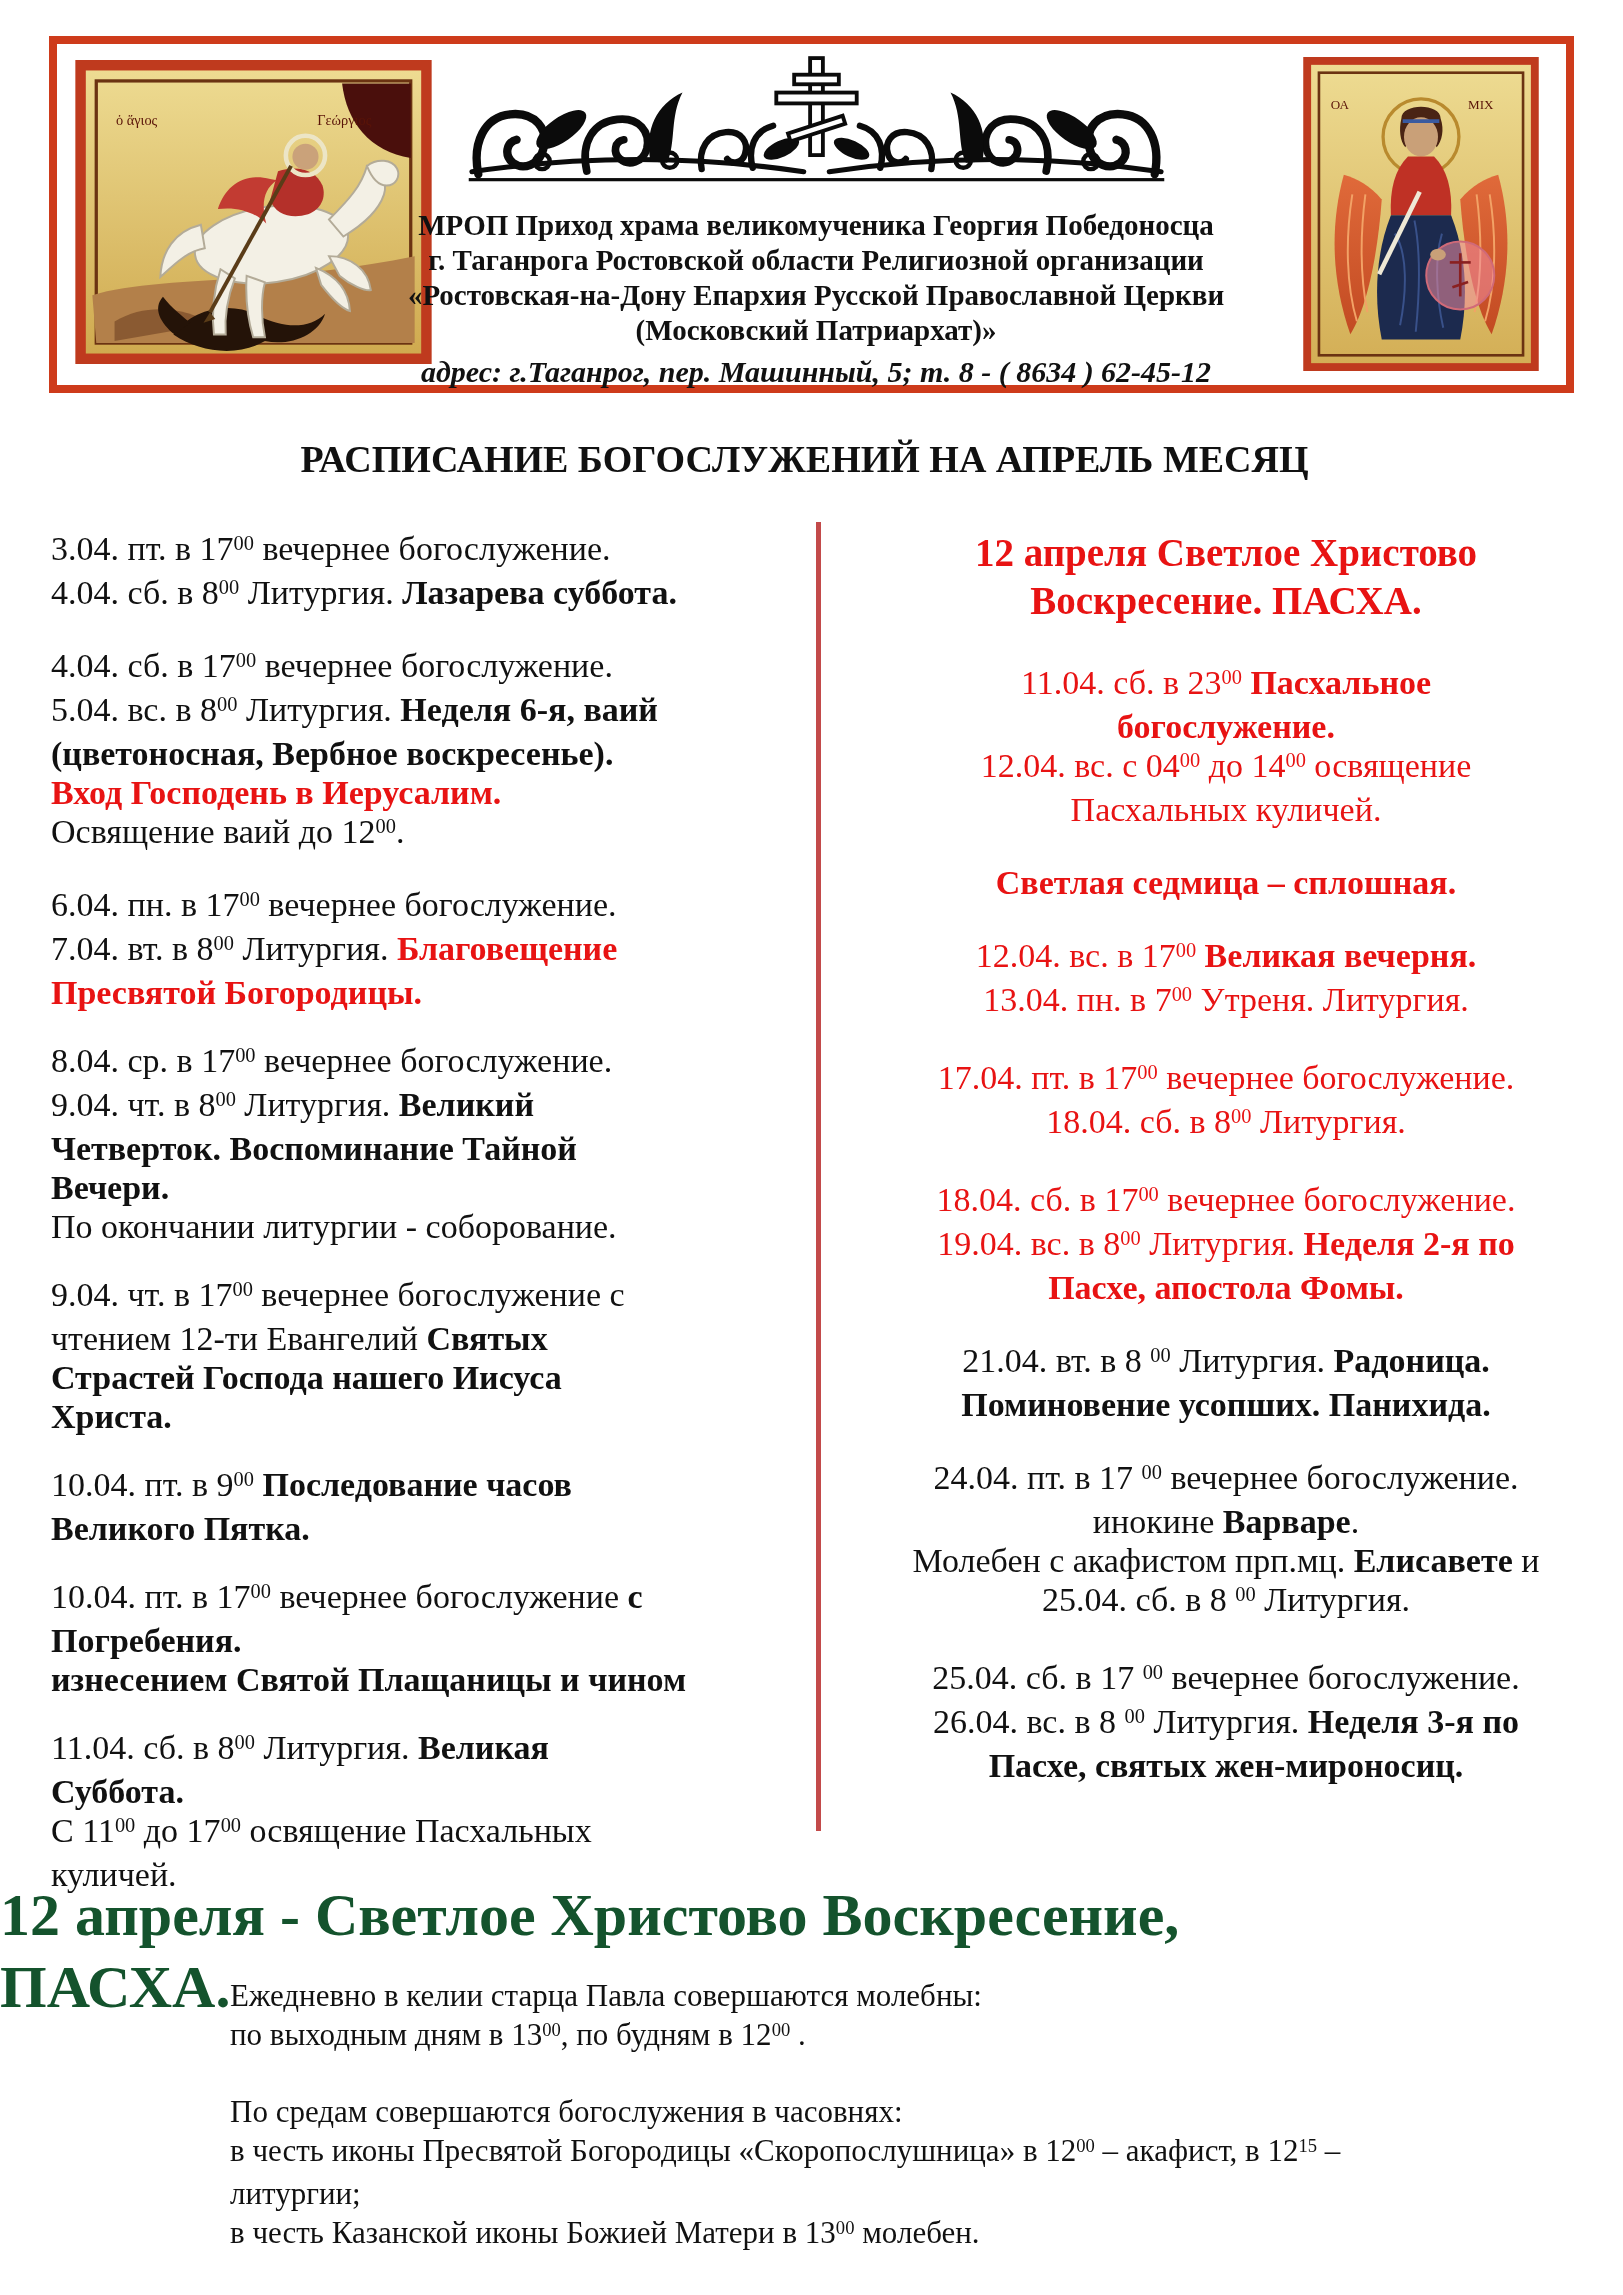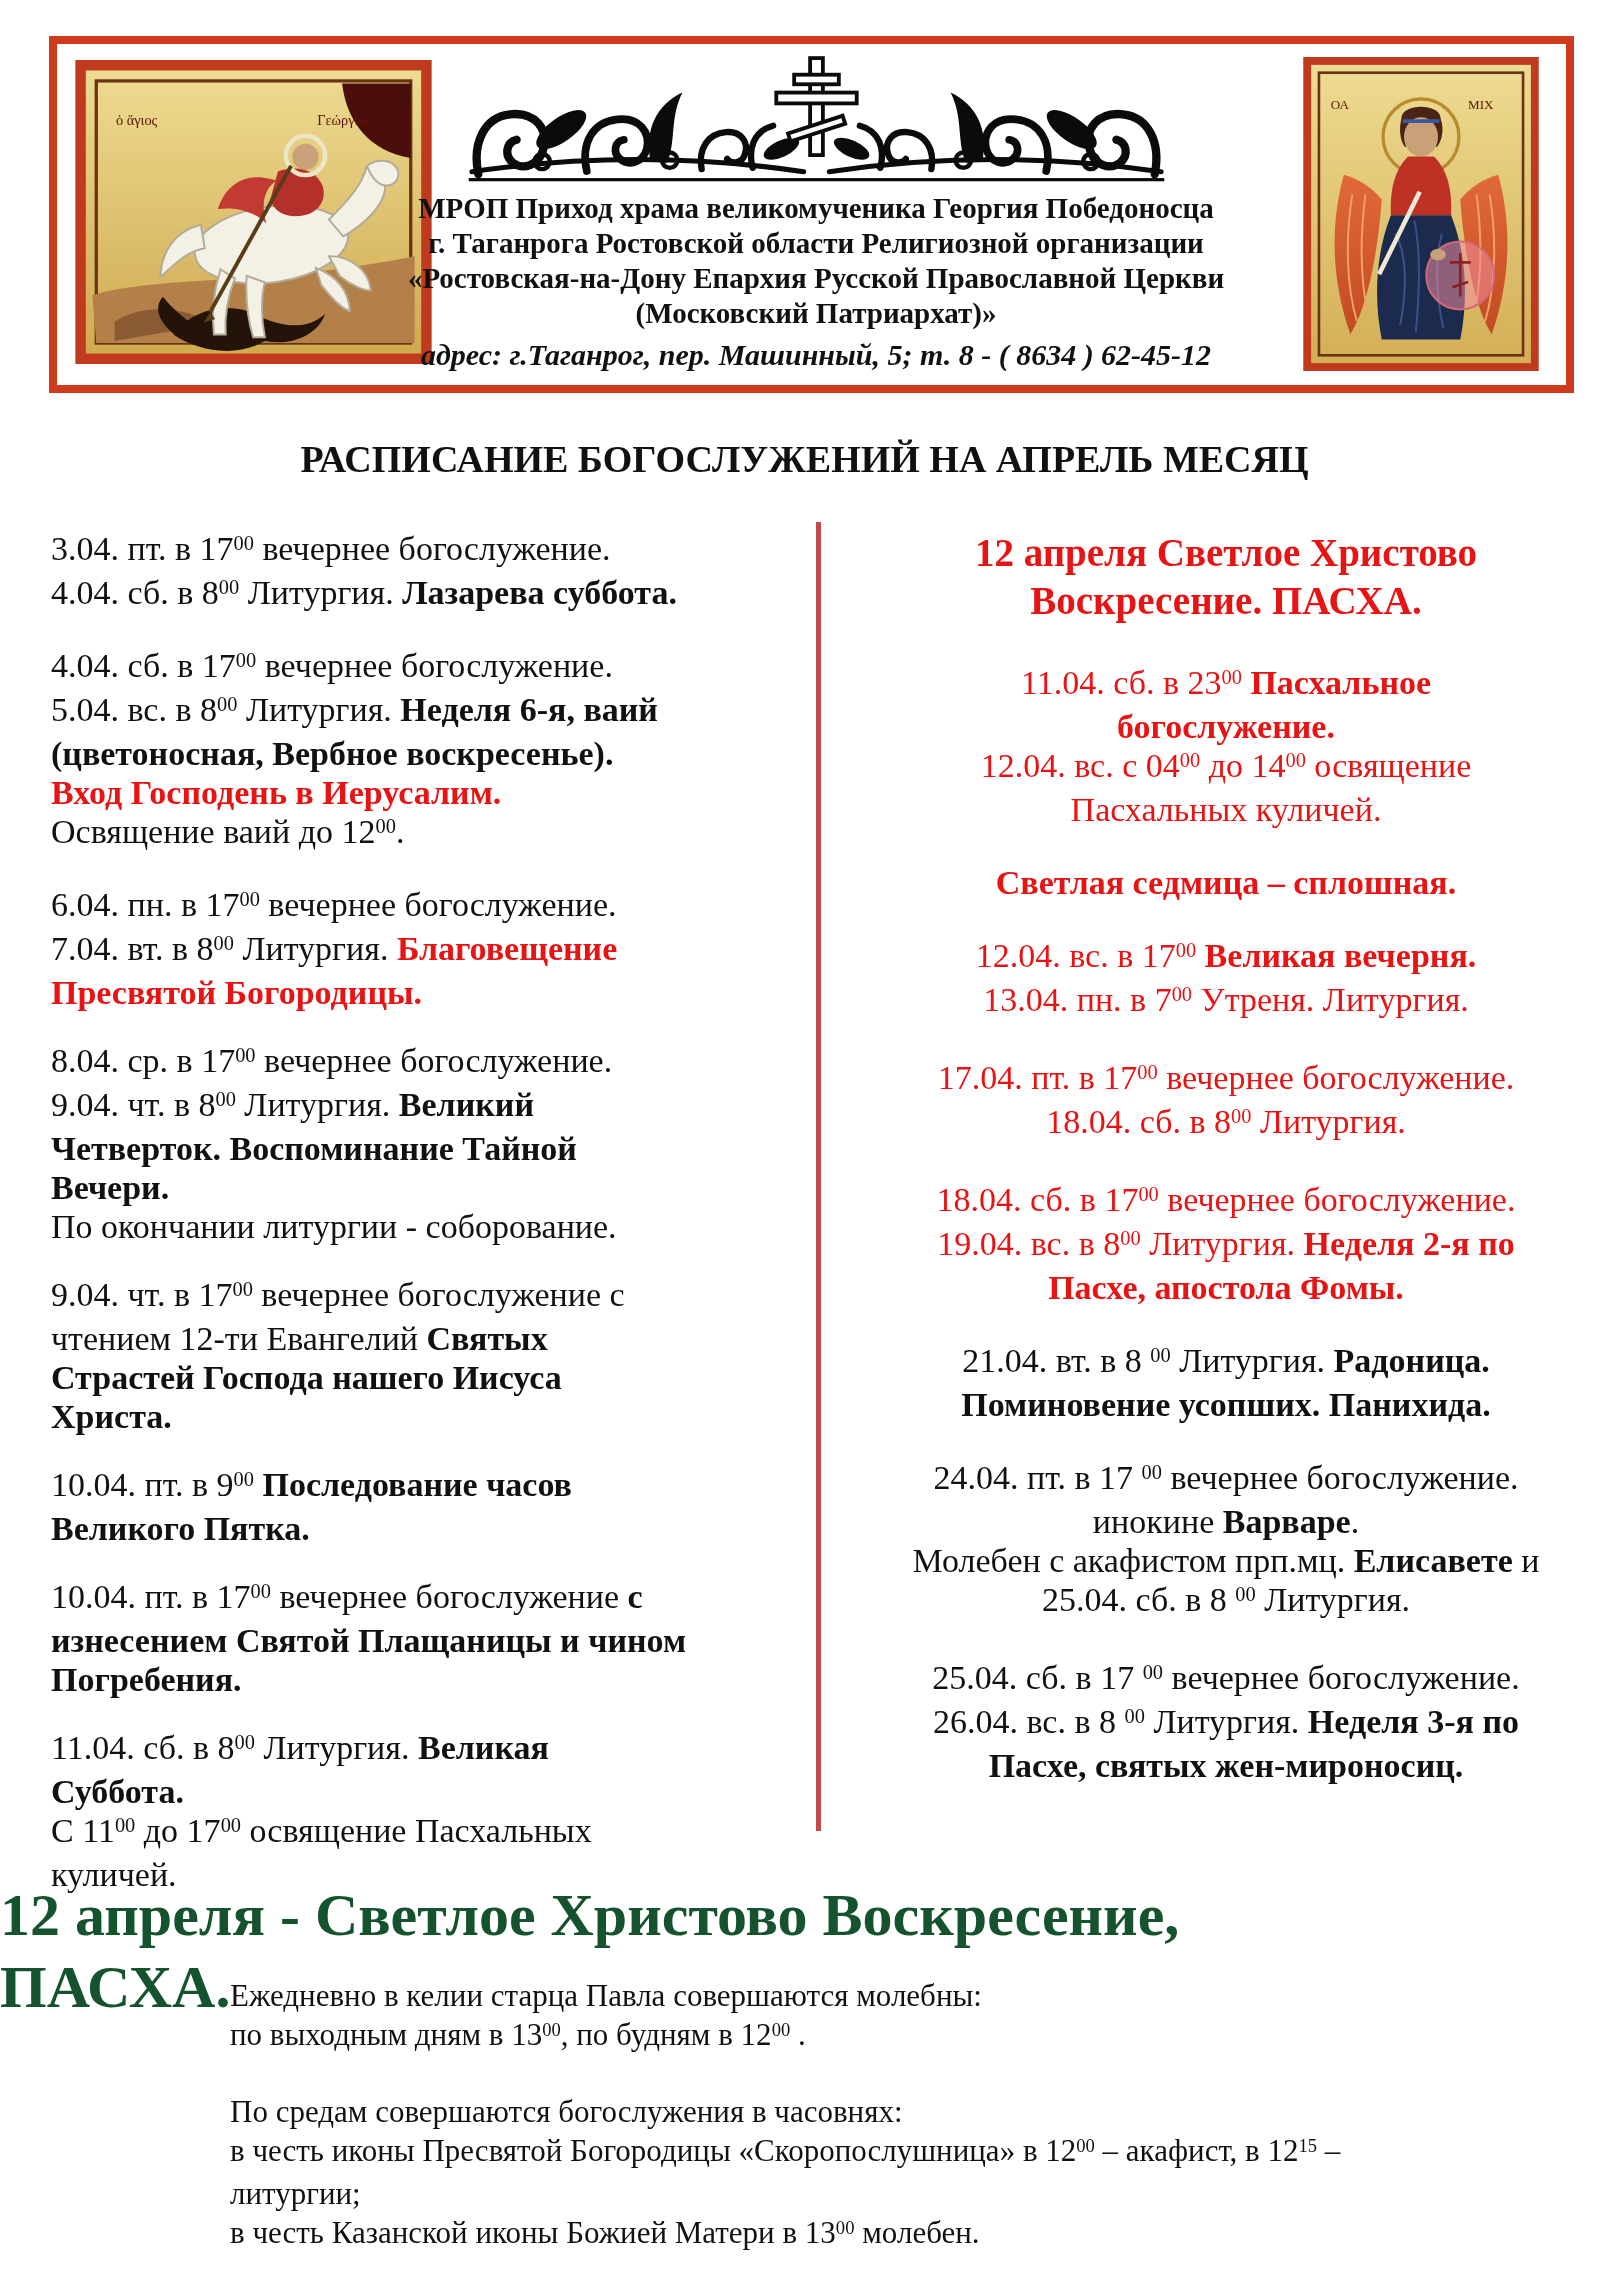--- a/index.html
+++ b/index.html
@@ -5,21 +5,21 @@
   html,body{margin:0;padding:0;background:#888;}
   .page{position:relative;width:1623px;height:2295px;background:#ffffff;overflow:hidden;
         font-family:"Liberation Serif","DejaVu Serif",serif;color:#111111;}
   
   .header{position:absolute;left:49px;top:36px;width:1525px;height:357px;
           border:8.5px solid #ce3b1b;box-sizing:border-box;background:#ffffff;}
   .icon-george{position:absolute;left:17.7px;top:16.4px;width:357px;height:304px;}
   .icon-michael{position:absolute;right:27.5px;top:13px;width:236px;height:314px;}
   .header-center{position:absolute;left:324px;top:0;width:870px;height:100%;text-align:center;}
   .ornament{display:block;margin:9.2px auto 0 auto;width:733px;height:134px;}
-  .org{margin-top:4px;font-weight:bold;font-size:29px;line-height:35px;}
+  .org{margin-top:21px;font-weight:bold;font-size:29px;line-height:35px;}
   .address{margin-top:6.5px;font-weight:bold;font-style:italic;font-size:30px;}
   
   .title{position:absolute;top:437px;left:0;width:1609px;text-align:center;
          font-weight:bold;font-size:38px;}
   
   .col{position:absolute;top:529px;font-size:34px;line-height:39px;}
   .col-left{left:51px;width:753px;}
   .col-right{left:853px;width:746px;}
   .para{margin-bottom:29px;}
   .col-right .para{margin-bottom:34px;text-align:center;}
@@ -203,22 +203,22 @@
         <div class="line"><span>чтением 12-ти Евангелий </span><span class="b">Святых</span></div>
         <div class="line"><span class="b">Страстей Господа нашего Иисуса</span></div>
         <div class="line"><span class="b">Христа.</span></div>
       </div>
       <div class="para">
         <div class="line"><span>10.04. пт. в 9</span><span class="sup">00</span><span> </span><span class="b">Последование часов</span></div>
         <div class="line"><span class="b">Великого Пятка.</span></div>
       </div>
       <div class="para">
         <div class="line"><span>10.04. пт. в 17</span><span class="sup">00</span><span> вечернее богослужение </span><span class="b">с</span></div>
+        <div class="line"><span class="b">Погребения.</span></div>
         <div class="line"><span class="b">изнесением Святой Плащаницы и чином</span></div>
-        <div class="line"><span class="b">Погребения.</span></div>
       </div>
       <div class="para">
         <div class="line"><span>11.04. сб. в 8</span><span class="sup">00</span><span> Литургия. </span><span class="b">Великая</span></div>
         <div class="line"><span class="b">Суббота.</span></div>
         <div class="line"><span>С 11</span><span class="sup">00</span><span> до 17</span><span class="sup">00</span><span> освящение Пасхальных</span></div>
         <div class="line"><span>куличей.</span></div>
       </div>
     </div>
   <div class="divider"></div>
   <div class="col col-right">

